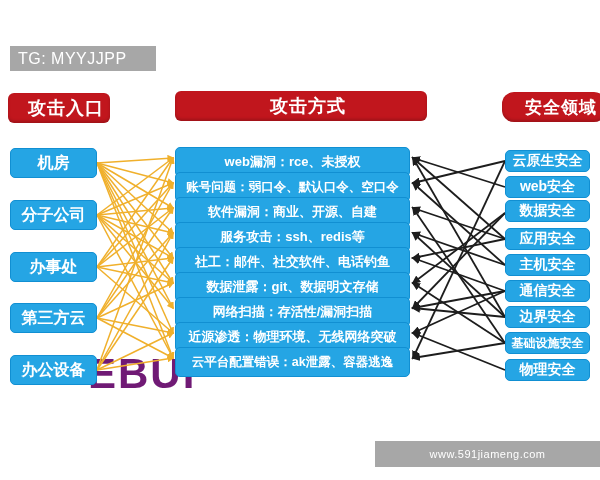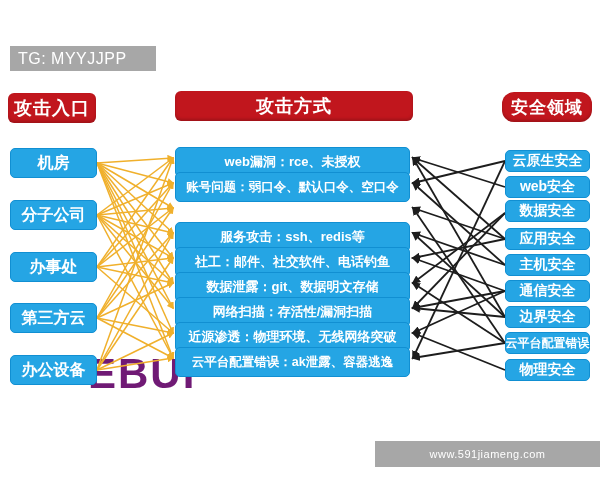--- a/index.html
+++ b/index.html
@@ -18,20 +18,21 @@
   #bg-watermark{
     position:absolute;left:88px;top:350px;z-index:0;
     font-size:42px;font-weight:bold;color:#701a75;letter-spacing:2px;
   }
   
   .col-header{
     position:absolute;background:#c1161d;color:#ffffff;z-index:2;
     border-radius:6px;display:flex;align-items:center;justify-content:center;
     font-weight:bold;font-size:18px;letter-spacing:1px;
     box-shadow:inset 0 -2px 3px rgba(0,0,0,.18);
+    padding-left:14px;
   }
   #entries-header{left:8px;top:93px;width:88px;height:30px;}
   #methods-header{left:175px;top:91px;width:238px;height:30px;text-align:right;}
   #domains-header{left:502px;top:92px;width:90px;height:30px;font-size:17px;border-radius:12px;}
   
   .blue-box{
     position:absolute;background:#25a5e4;color:#ffffff;z-index:2;
     border:1px solid #118fd2;border-radius:5px;box-sizing:border-box;
     display:flex;align-items:center;justify-content:center;
     font-weight:bold;white-space:nowrap;
@@ -60,35 +61,36 @@
   <div id="domains-header" class="col-header">安全领域</div>
 
   <div class="blue-box entry-item" style="top:148px">机房</div>
   <div class="blue-box entry-item" style="top:200px">分子公司</div>
   <div class="blue-box entry-item" style="top:252px">办事处</div>
   <div class="blue-box entry-item" style="top:303px">第三方云</div>
   <div class="blue-box entry-item" style="top:355px">办公设备</div>
 
   <div class="blue-box method-item" style="top:147px">web漏洞：rce、未授权</div>
   <div class="blue-box method-item tight" style="top:172px">账号问题：弱口令、默认口令、空口令</div>
+  <div class="blue-box method-item" style="top:197px">软件漏洞：商业、开源、自建</div>
   <div class="blue-box method-item" style="top:222px">服务攻击：ssh、redis等</div>
   <div class="blue-box method-item" style="top:247px">社工：邮件、社交软件、电话钓鱼</div>
   <div class="blue-box method-item" style="top:272px">数据泄露：git、数据明文存储</div>
   <div class="blue-box method-item" style="top:297px">网络扫描：存活性/漏洞扫描</div>
   <div class="blue-box method-item" style="top:322px">近源渗透：物理环境、无线网络突破</div>
   <div class="blue-box method-item tight" style="top:347px">云平台配置错误：ak泄露、容器逃逸</div>
 
   <div class="blue-box domain-item" style="top:150px">云原生安全</div>
   <div class="blue-box domain-item" style="top:176px">web安全</div>
   <div class="blue-box domain-item" style="top:200px">数据安全</div>
   <div class="blue-box domain-item" style="top:254px">主机安全</div>
   <div class="blue-box domain-item" style="top:228px">应用安全</div>
   <div class="blue-box domain-item" style="top:280px">通信安全</div>
   <div class="blue-box domain-item" style="top:306px">边界安全</div>
-  <div class="blue-box domain-item small" style="top:332px">云平台配置错误</div>
+  <div class="blue-box domain-item small" style="top:332px">基础设施安全</div>
   <div class="blue-box domain-item" style="top:359px">物理安全</div>
 
   <svg id="connector-canvas" width="600" height="480" viewBox="0 0 600 480">
     <defs>
       <marker id="arrow-yellow" markerWidth="7" markerHeight="7" refX="5.5" refY="3.5" orient="auto" markerUnits="userSpaceOnUse">
         <path d="M0,0 L7,3.5 L0,7 Z" fill="#f0b02c"></path>
       </marker>
       <marker id="arrow-black" markerWidth="9" markerHeight="8" refX="7" refY="4" orient="auto" markerUnits="userSpaceOnUse">
         <path d="M0,0 L9,4 L0,8 Z" fill="#1d1d1d"></path>
       </marker>

